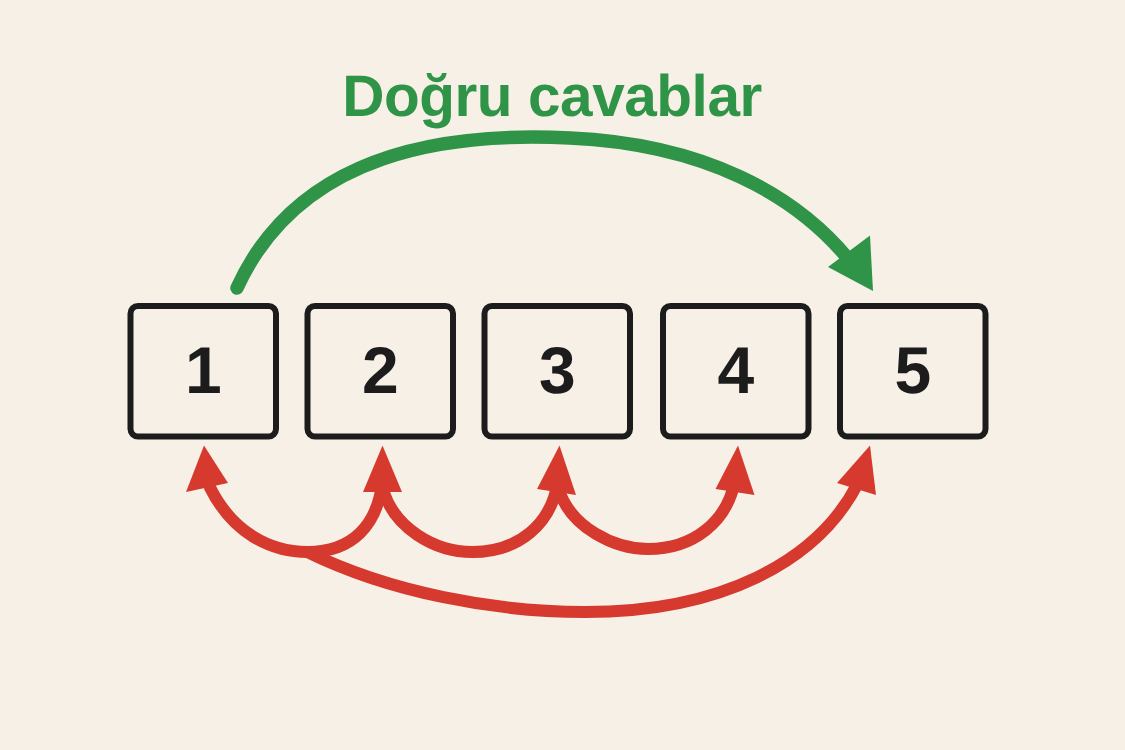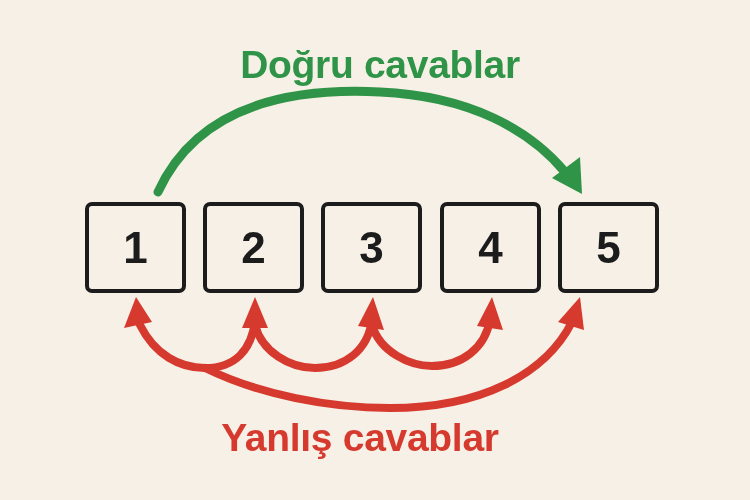--- a/index.html
+++ b/index.html
@@ -85,32 +85,31 @@
       <path d="M 205 368 C 260 395, 330 408, 390 408 C 480 408, 545 375, 572 322" fill="none" stroke="#d63a2f" stroke-width="8" stroke-linecap="round"></path>
 
       <polygon points="136,297 124,328 152,322" fill="#d63a2f"></polygon>
       <polygon points="255,297 242,328 268,328" fill="#d63a2f"></polygon>
       <polygon points="373,297 358,326 384,330" fill="#d63a2f"></polygon>
       <polygon points="492,297 477,326 503,330" fill="#d63a2f"></polygon>
       <polygon points="580,297 558,322 584,330" fill="#d63a2f"></polygon>
     </g>
   </svg>
 
-  <div class="label label-correct" style="color:#2f9447;margin-left:12px;">Doğru cavablar</div>
+  <div class="label label-correct" style="color:#2f9447;">Doğru cavablar</div>
 
   <div class="box" style="left:85px;">
     <span>1</span>
   </div>
   <div class="box" style="left:203px;">
     <span>2</span>
   </div>
   <div class="box" style="left:321px;">
     <span>3</span>
   </div>
   <div class="box" style="left:440px;">
     <span>4</span>
   </div>
   <div class="box" style="left:558px;">
     <span>5</span>
   </div>
 
-  <div class="label label-wrong" style="color:#d63a2f;">Yanlış cavablar</div>
 </div>
 
 </body></html>

